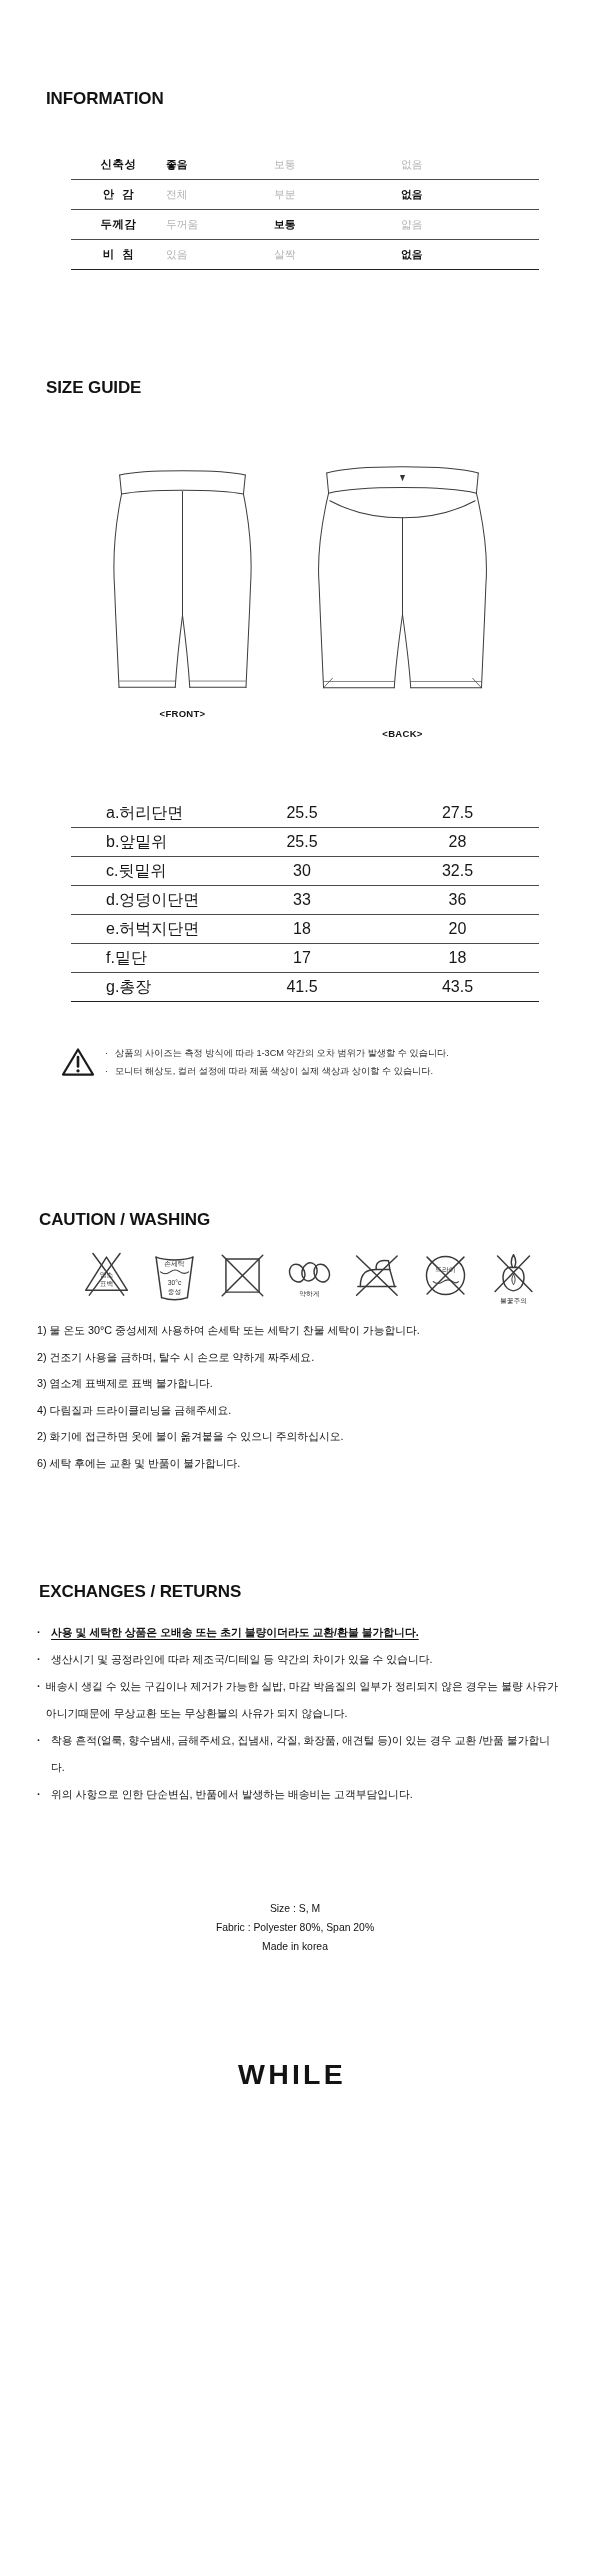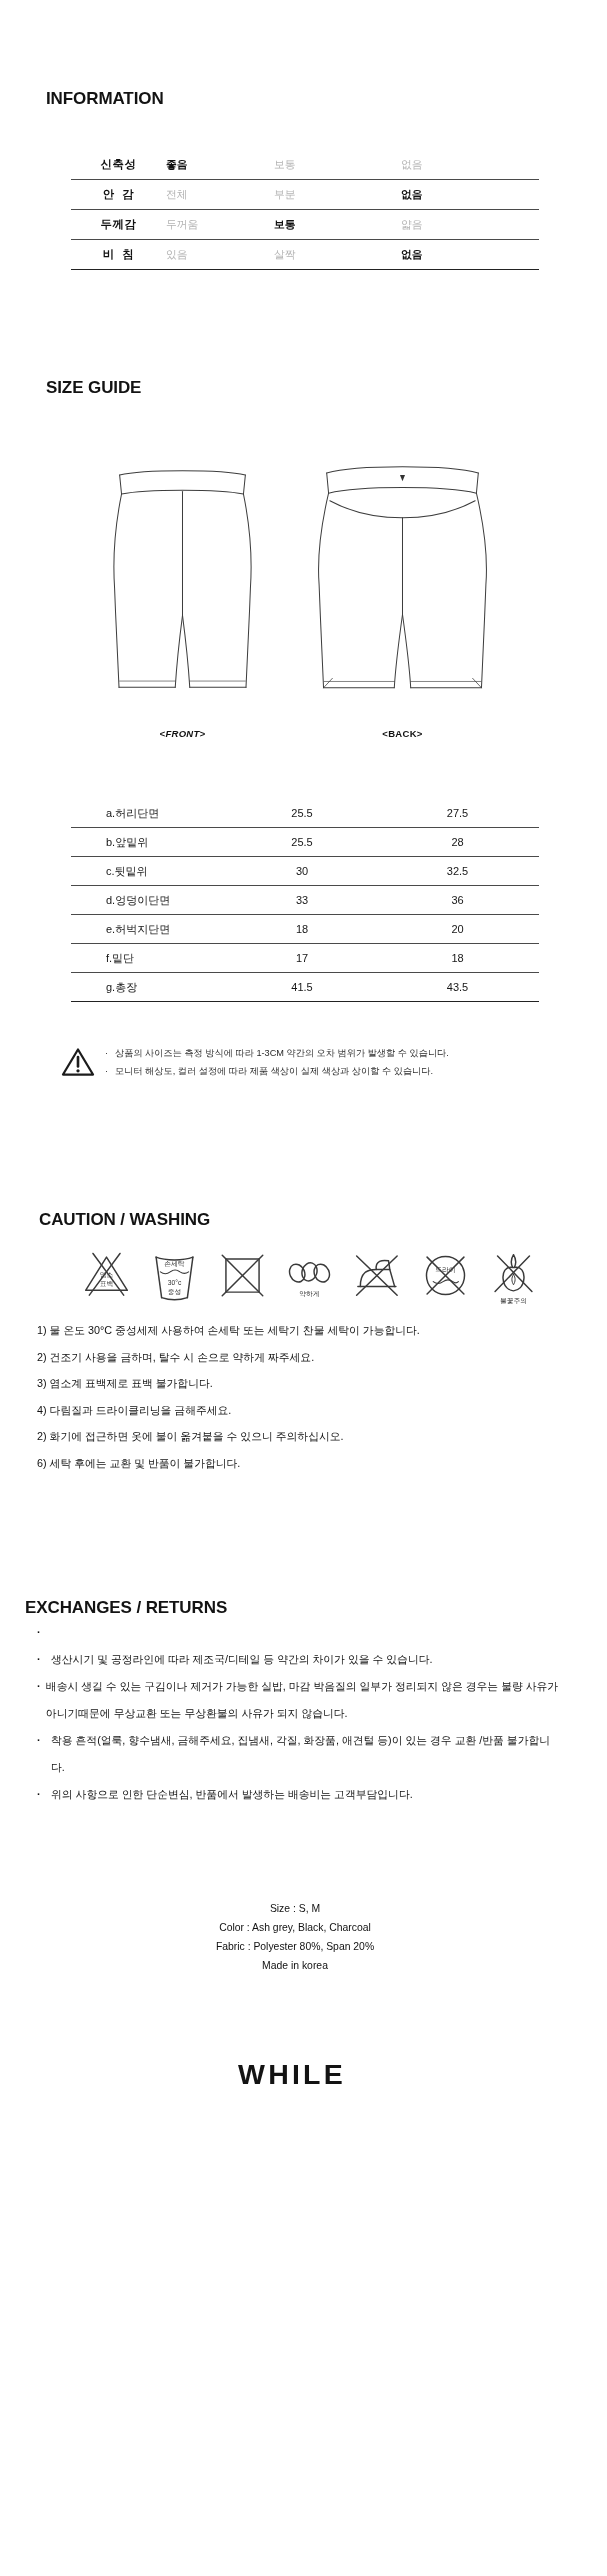--- a/index.html
+++ b/index.html
@@ -22,21 +22,21 @@
   
   .sketch svg{display:block;}
   .sketch path,.sketch line,.sketch ellipse,.sketch circle{fill:none;stroke:#3d3d3d;stroke-width:1.6;stroke-linecap:round;}
   .view-label{font-size:9.5px;font-weight:700;text-align:center;color:#111;letter-spacing:0.3px;}
 
   
   .stable{left:71px;top:799px;width:468px;}
   .shead{display:grid;grid-template-columns:158px 146px 165px;height:37px;align-items:center;
          border-bottom:0.6px solid #4a4a4a;font-weight:700;font-size:12px;color:#111;}
   .srow{display:grid;grid-template-columns:158px 146px 165px;height:28px;align-items:center;
-        border-bottom:0.6px solid #4a4a4a;font-size:11px;color:#161616;}
+        border-bottom:0.6px solid #4a4a4a;font-size:16px;color:#161616;}
   .srow:last-child{border-bottom:1.9px double #222;}
   .scol-label{padding-left:35px;text-align:left;}
   .scol-c{text-align:center;}
 
   
   .size-notes{left:61px;top:1044px;display:flex;align-items:flex-start;}
   .warn-tri{margin-top:3.2px;margin-right:10px;}
   .warn-tri path{fill:none;stroke:#1c1c1c;stroke-width:3.6;stroke-linejoin:round;stroke-linecap:round;}
   .note-lines{font-size:9.2px;line-height:18.4px;color:#2a2a2a;}
   .note-line{display:flex;}
@@ -127,21 +127,21 @@
       <path d="M148,252 C154,295 159,335 161,368"></path>
       <path d="M23,368 L135,368"></path>
       <path d="M161,368 L273,368"></path>
       <path d="M24,358 L135,358" style="stroke-width:1"></path>
       <path d="M161,358 L272,358" style="stroke-width:1"></path>
       <path d="M23,368 L37,353" style="stroke-width:1.2"></path>
       <path d="M273,368 L259,353" style="stroke-width:1.2"></path>
     </svg>
   </div>
 
-  <div class="abs view-label" style="left:108px;top:728px;width:149px;font-style:italic;">&lt;FRONT&gt;</div>
+  <div class="abs view-label" style="left:108px;top:708px;width:149px;">&lt;FRONT&gt;</div>
   <div class="abs view-label" style="left:309px;top:728px;width:187px;">&lt;BACK&gt;</div>
 
   <div class="abs stable">
     <div class="srow">
       <div class="scol-label">a.허리단면</div>
       <div class="scol-c">25.5</div>
       <div class="scol-c">27.5</div>
     </div>
     <div class="srow">
       <div class="scol-label">b.앞밑위</div>
@@ -249,25 +249,26 @@
 
   <div class="abs wash-list">
     <div>1) 물 온도 30°C 중성세제 사용하여 손세탁 또는 세탁기 찬물 세탁이 가능합니다.</div>
     <div>2) 건조기 사용을 금하며, 탈수 시 손으로 약하게 짜주세요.</div>
     <div>3) 염소계 표백제로 표백 불가합니다.</div>
     <div>4) 다림질과 드라이클리닝을 금해주세요.</div>
     <div>2) 화기에 접근하면 옷에 불이 옮겨붙을 수 있으니 주의하십시오.</div>
     <div>6) 세탁 후에는 교환 및 반품이 불가합니다.</div>
   </div>
 
-  <div class="abs sec-title" style="left:25px;top:1582px;margin-top:16px;">EXCHANGES / RETURNS</div>
+  <div class="abs sec-title" style="left:39px;top:1582px;">EXCHANGES / RETURNS</div>
 
   <div class="abs ret-list">
     <div class="ret-item em">
       <span class="bullet">·</span>
+      <span class="btxt">사용 및 세탁한 상품은 오배송 또는 초기 불량이더라도 교환/환불 불가합니다.</span>
     </div>
     <div class="ret-item">
       <span class="bullet">·</span>
       <span class="btxt">생산시기 및 공정라인에 따라 제조국/디테일 등 약간의 차이가 있을 수 있습니다.</span>
     </div>
     <div class="ret-item">
       <span class="bullet">·</span>
       <span class="btxt">배송시 생길 수 있는 구김이나 제거가 가능한 실밥, 마감 박음질의 일부가 정리되지 않은 경우는 불량 사유가 아니기때문에 무상교환 또는 무상환불의 사유가 되지 않습니다.</span>
     </div>
     <div class="ret-item">
@@ -275,21 +276,20 @@
       <span class="btxt">착용 흔적(얼룩, 향수냄새, 금해주세요, 집냄새, 각질, 화장품, 애견털 등)이 있는 경우 교환 /반품 불가합니다.</span>
     </div>
     <div class="ret-item">
       <span class="bullet">·</span>
       <span class="btxt">위의 사항으로 인한 단순변심, 반품에서 발생하는 배송비는 고객부담입니다.</span>
     </div>
   </div>
 
   <div class="abs product-info">
     <div>Size : S, M</div>
-    <div>Color : Ash grey, Black, Charcoal</div>
     <div>Fabric : Polyester 80%, Span 20%</div>
     <div>Made in korea</div>
   </div>
 
   <div class="abs brand-logo">WHILE</div>
 
 </div>
 
 
 </body></html>

